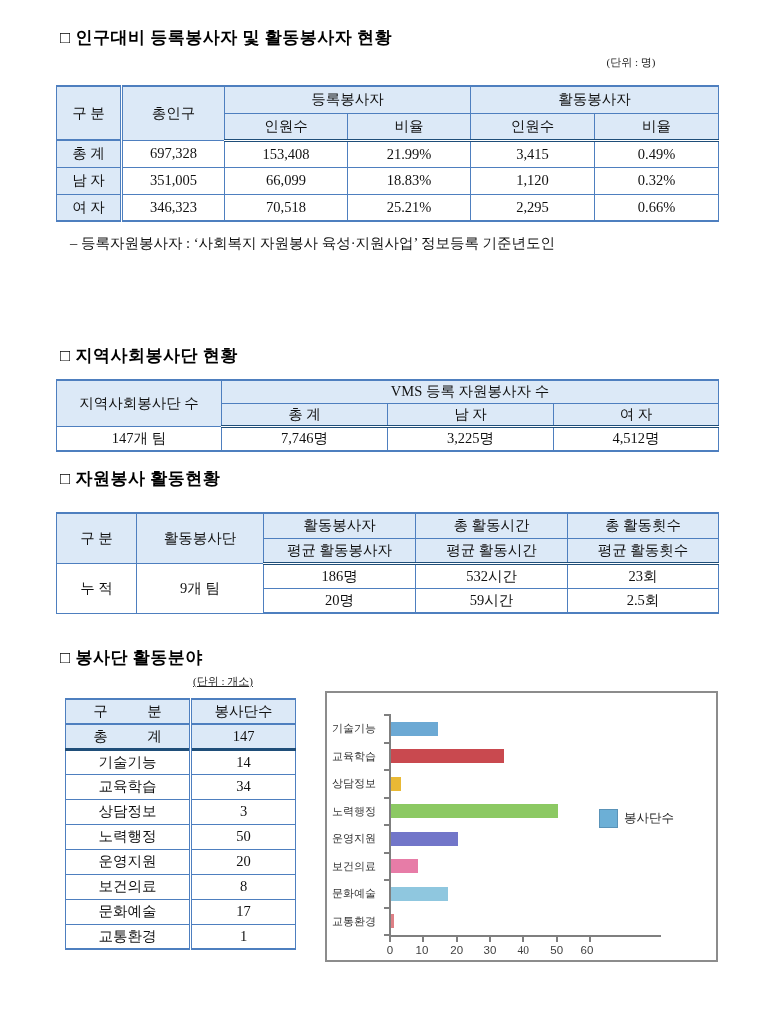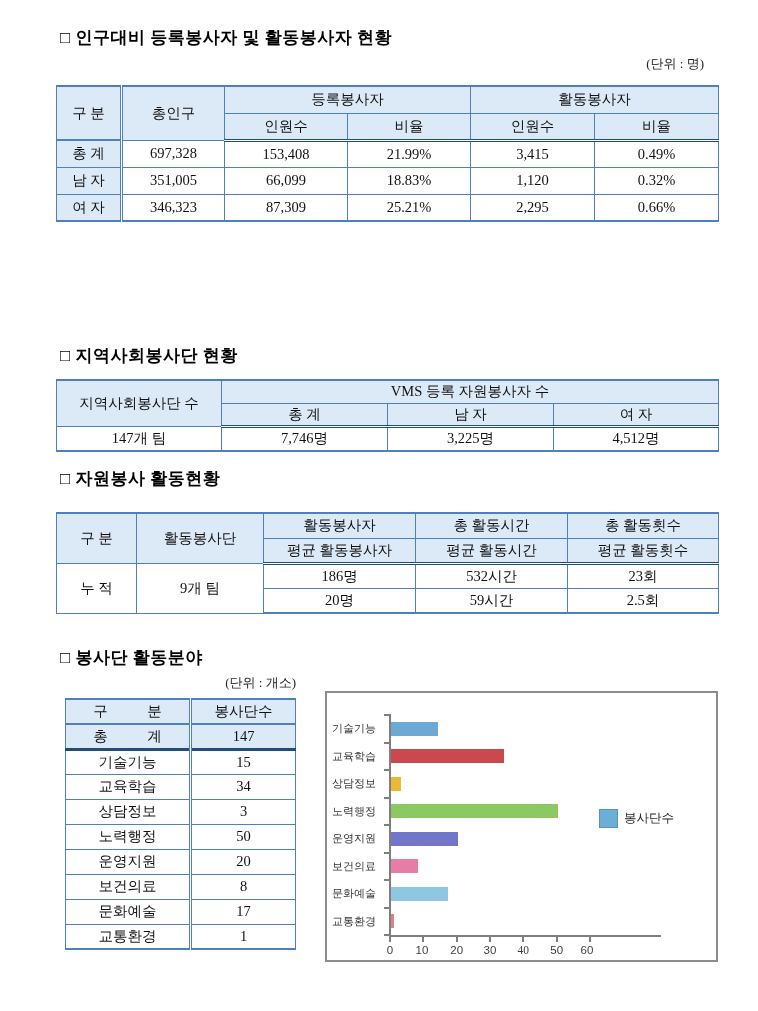--- a/index.html
+++ b/index.html
@@ -6,21 +6,21 @@
   body{
     width:758px;height:1011px;position:relative;overflow:hidden;
     font-family:"Liberation Serif","DejaVu Serif",serif;
     color:#111;
   }
   .abs{position:absolute;}
   .sec-title{
     font-size:17px;font-weight:700;letter-spacing:0.5px;color:#000;
     white-space:nowrap;
   }
-  .unit-note{font-size:13px;color:#222;text-align:right;white-space:nowrap;}
+  .unit-note{font-size:11px;color:#222;text-align:center;white-space:nowrap;}
 
   
   table.t{border-collapse:collapse;table-layout:fixed;}
   table.t th,table.t td{
     border:1px solid #4E7FBF;text-align:center;vertical-align:middle;
     font-weight:normal;font-size:14.5px;padding:0 2px;overflow:hidden;white-space:nowrap;
   }
   table.t thead th{background:#DCE9F7;}
   
   table.t tr:first-child th{border-top:2px solid #4E7FBF;}
@@ -107,29 +107,30 @@
       <th class="rowhead dbl-right">남 자</th>
       <td>351,005</td>
       <td>66,099</td>
       <td>18.83%</td>
       <td>1,120</td>
       <td>0.32%</td>
     </tr>
     <tr>
       <th class="rowhead dbl-right">여 자</th>
       <td>346,323</td>
-      <td>87,309</td>
+      <td>70,518</td>
       <td>25.21%</td>
       <td>2,295</td>
       <td>0.66%</td>
     </tr>
   </tbody>
 </table>
 
 <div class="abs notes" style="left:70px;top:230px;">
+  <div class="note-line">– 등록자원봉사자 : ‘사회복지 자원봉사 육성·지원사업’ 정보등록 기준년도인</div>
 </div>
 
 <div class="abs sec-title" style="left:60px;top:344px;">□ 지역사회봉사단 현황</div>
 
 <table class="t t2 abs" style="left:56px;top:379px;width:662px;">
   <colgroup>
       <col style="width:165px">
       <col style="width:166px">
       <col style="width:166px">
       <col style="width:165px">
@@ -189,41 +190,41 @@
     </tr>
     <tr>
       <td>20명</td>
       <td>59시간</td>
       <td>2.5회</td>
     </tr>
   </tbody>
 </table>
 
 <div class="abs sec-title" style="left:60px;top:646px;">□ 봉사단 활동분야</div>
-<div class="abs unit-note" style="left:150px;top:674px;width:146px;">(단위 : 개소)</div>
+<div class="abs unit-note" style="left:150px;top:674px;width:146px;text-decoration:underline;">(단위 : 개소)</div>
 
 <table class="t t4 abs" style="left:65px;top:698px;width:230px;">
   <colgroup>
       <col style="width:125px">
       <col style="width:105px">
     </colgroup>
   <thead>
     <tr>
       <th class="dbl-right spread">구 분</th>
       <th>봉사단수</th>
     </tr>
   </thead>
   <tbody>
     <tr class="hl">
       <th class="dbl-right spread">총 계</th>
       <td>147</td>
     </tr>
     <tr>
         <th style="background:#fff;" class="dbl-right">기술기능</th>
-        <td>15</td>
+        <td>14</td>
       </tr>
     <tr>
         <th style="background:#fff;" class="dbl-right">교육학습</th>
         <td>34</td>
       </tr>
     <tr>
         <th style="background:#fff;" class="dbl-right">상담정보</th>
         <td>3</td>
       </tr>
     <tr>

